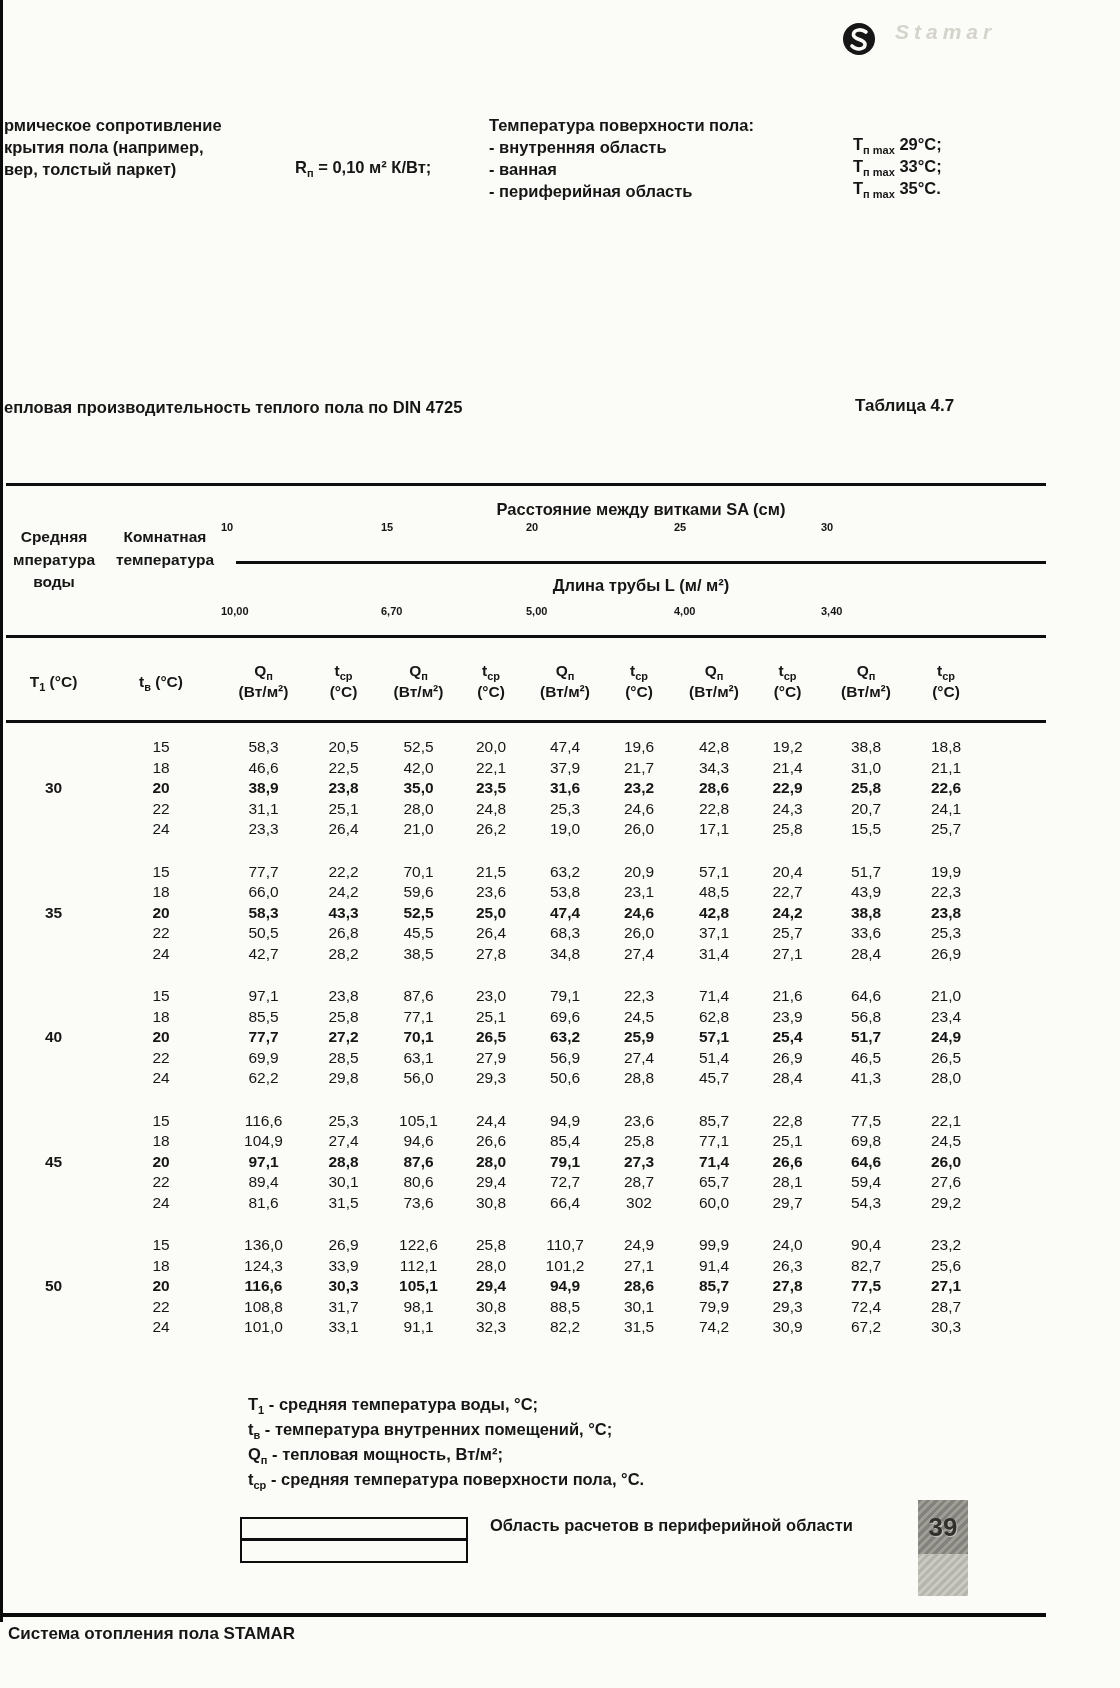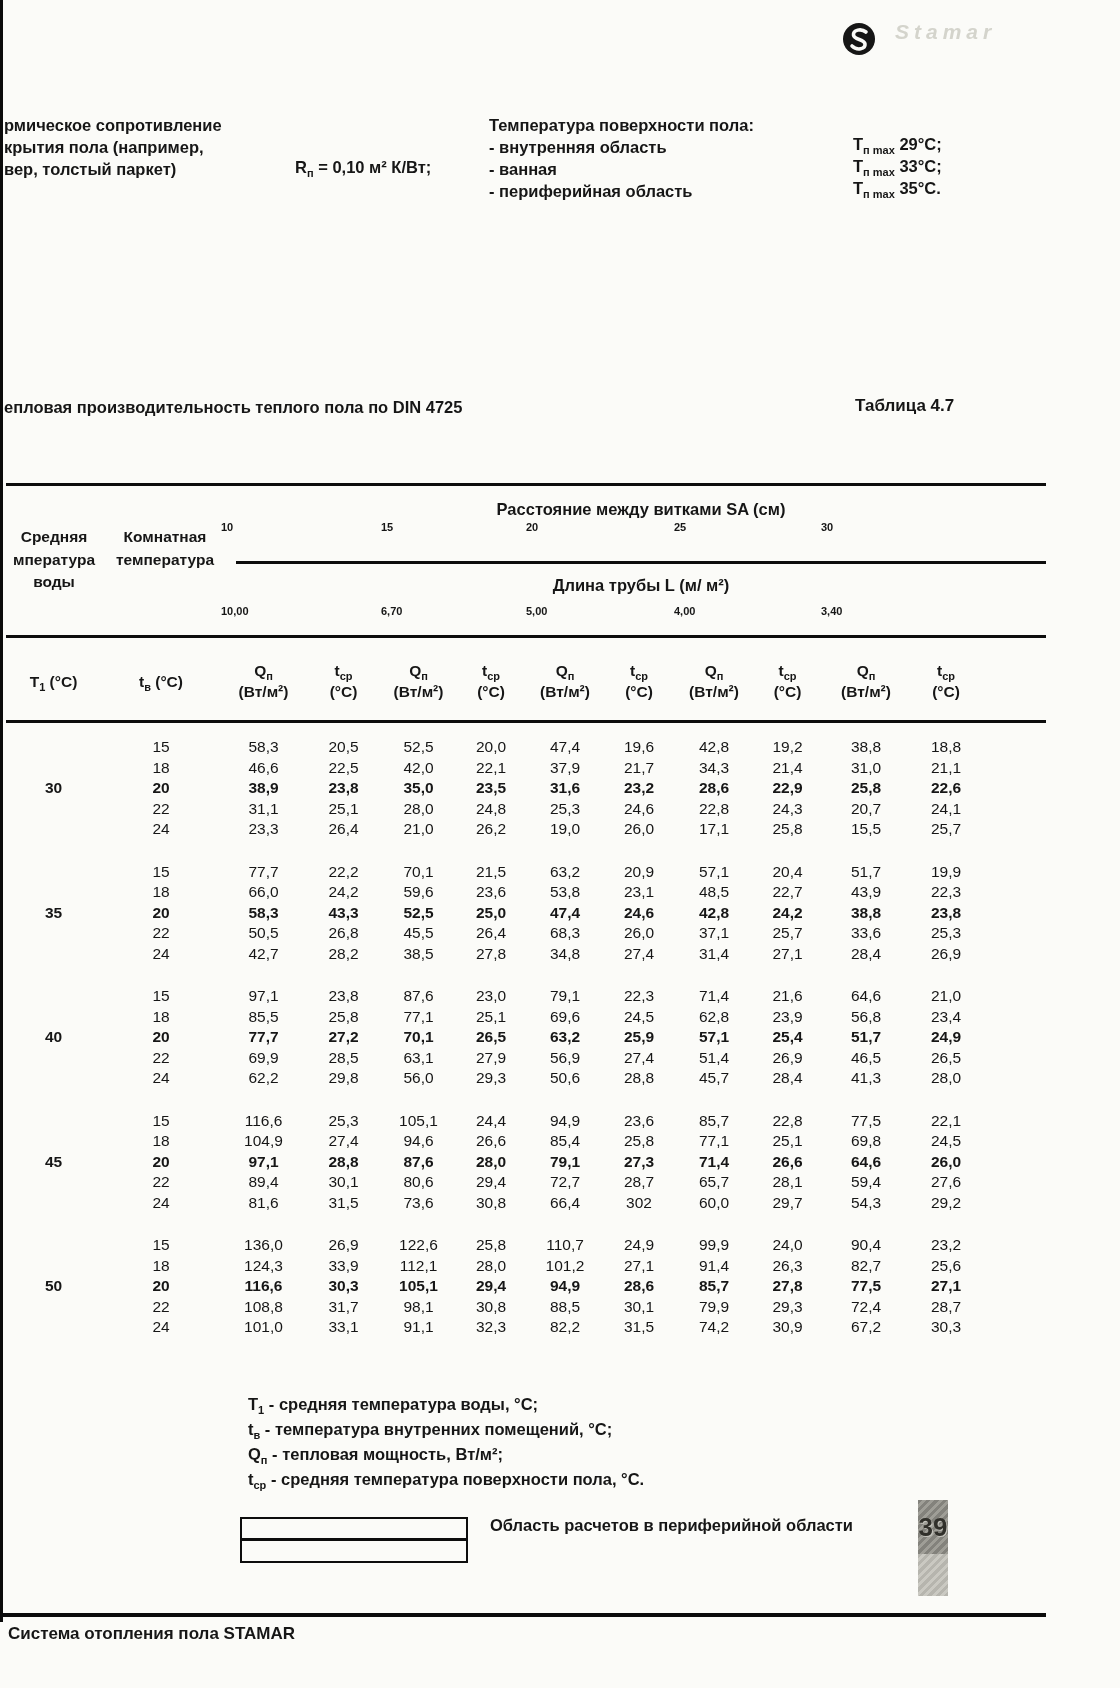--- a/index.html
+++ b/index.html
@@ -46,21 +46,21 @@
   .notes{position:absolute;left:248px;top:1392px;font-weight:bold;font-size:16.5px;line-height:25px;white-space:nowrap}
 
   
   .legend-box{position:absolute;left:240px;top:1517px;width:228px;height:46px;border:2px solid #0d0d0d;box-sizing:border-box}
   .legend-box .half-top{height:19px;border-bottom:3px solid #0d0d0d}
   .legend-labels{position:absolute;left:490px;top:1512px;font-weight:bold;font-size:16.5px;line-height:26px;white-space:nowrap}
 
   
   .footer-rule{position:absolute;left:0;top:1613px;width:1046px;height:4px;background:#0b0b0b}
   .footer-title{position:absolute;left:8px;top:1624px;font-weight:bold;font-size:17px;white-space:nowrap}
-  .page-badge{position:absolute;left:918px;top:1500px;width:30px}
+  .page-badge{position:absolute;left:918px;top:1500px;width:50px}
   .badge-top{height:54px;display:flex;align-items:center;justify-content:center;
     background:repeating-linear-gradient(135deg,#83827c 0 3px,#9f9e97 3px 6px)}
   .badge-top span{font-weight:bold;font-size:26px;color:#31302b;text-shadow:1px 1px 0 #c6c5be}
   .badge-bottom{height:42px;background:repeating-linear-gradient(135deg,#b6b5ae 0 3px,#cac9c2 3px 6px)}
 </style>
 </head>
 <body>
 
 <div class="scan-edge"></div>
 

